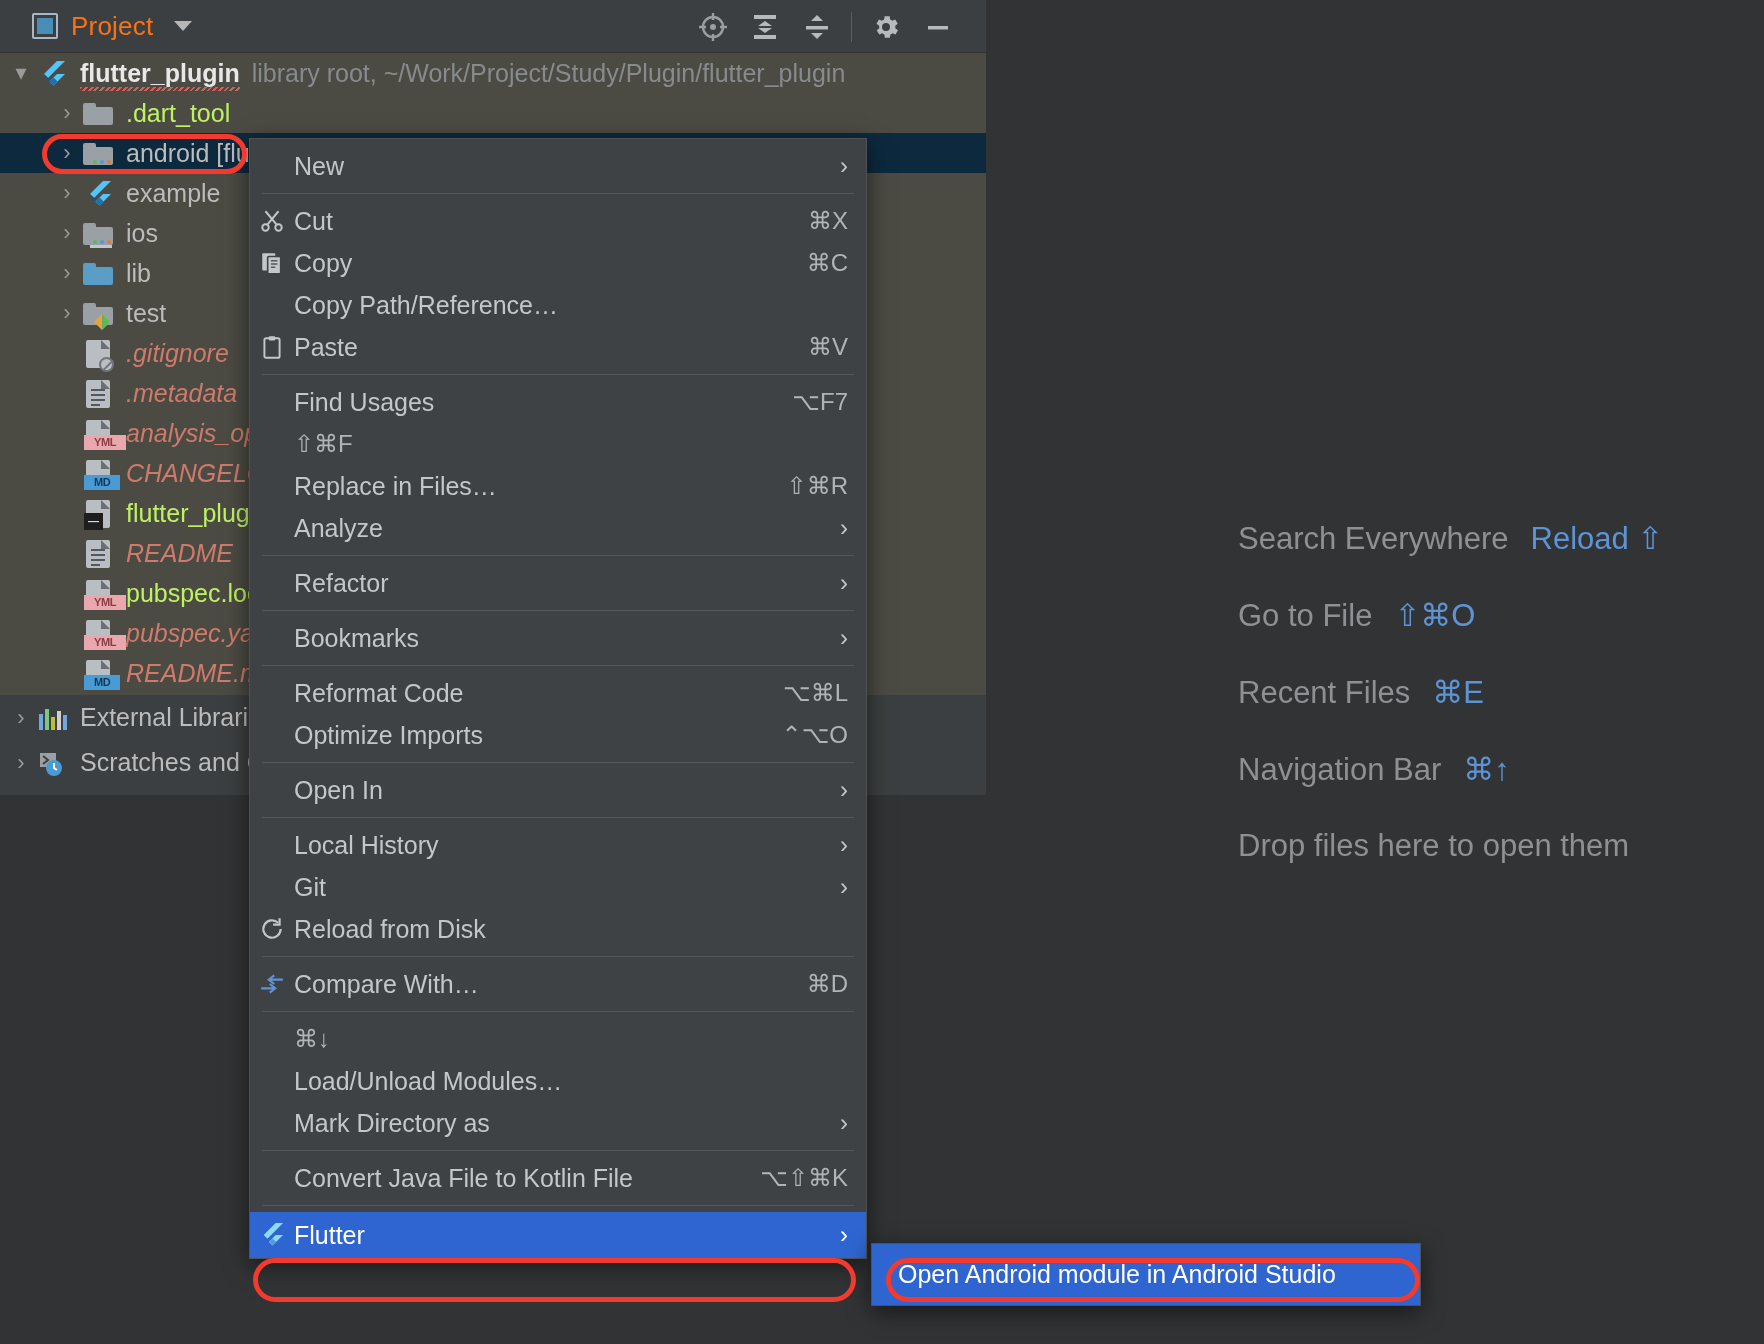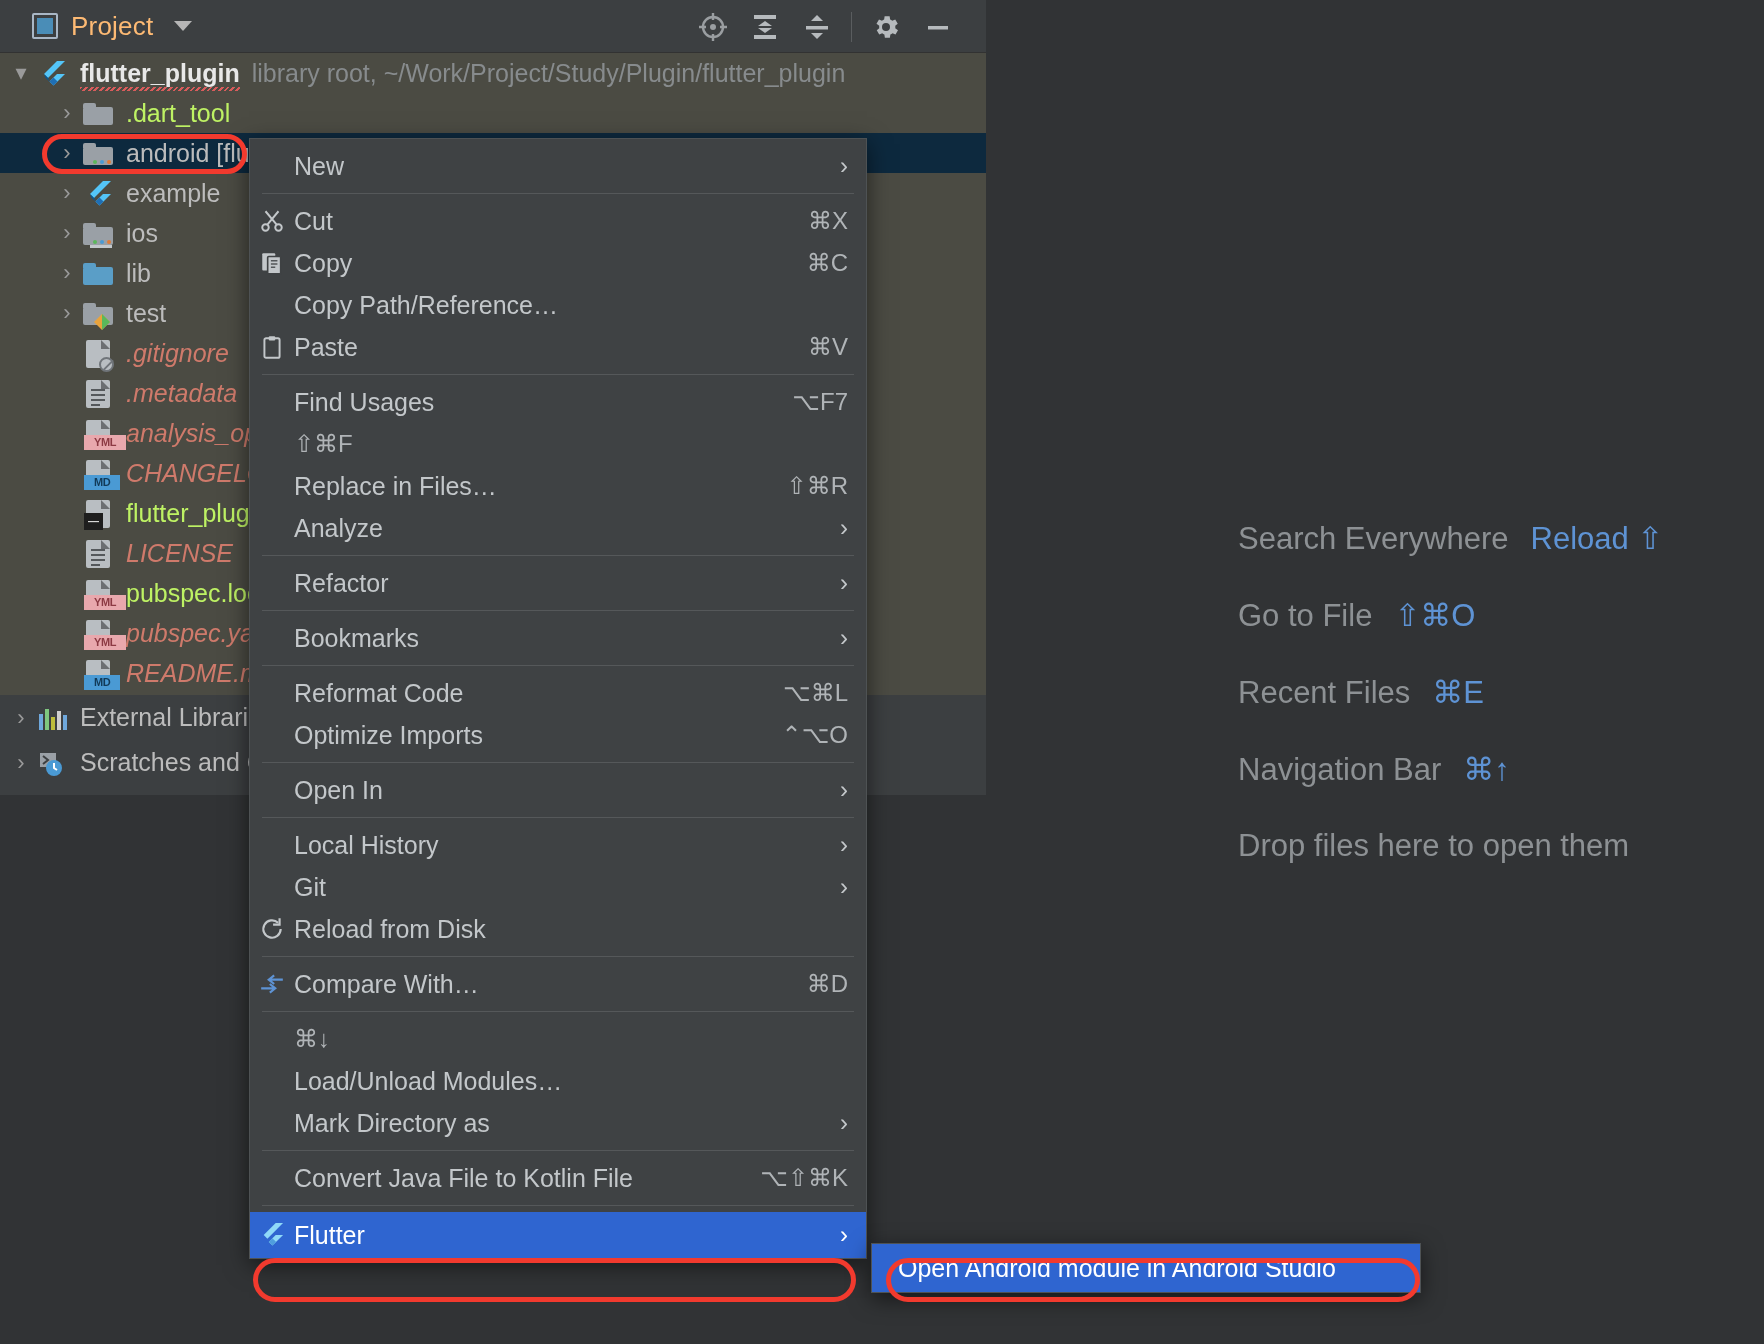--- a/index.html
+++ b/index.html
@@ -23,21 +23,21 @@
   }
   .tw-title-group { display: flex; align-items: center; gap: 13px; padding-left: 32px; }
   .proj-icon {
     width: 26px; height: 26px; border: 2px solid #a9b7c6; border-radius: 2px;
     background: #3c3f41; position: relative;
   }
   .proj-icon::after {
     content: ""; position: absolute; left: 3px; top: 3px; right: 3px; bottom: 3px;
     background: #4a8db7;
   }
-  .tw-title { color: #fdba74; font-size: 26px; letter-spacing: .2px; }
+  .tw-title { color: #f97316; font-size: 26px; letter-spacing: .2px; }
   .caret-down {
     width: 0; height: 0; border-left: 9px solid transparent; border-right: 9px solid transparent;
     border-top: 10px solid #b6b6b6; margin-left: 8px;
   }
   .tw-actions {
     position: absolute; right: 0; top: 0; height: 53px;
     display: flex; align-items: center; gap: 0px; padding-right: 22px;
   }
   .tw-btn {
     width: 52px; height: 53px; display: flex; align-items: center; justify-content: center;
@@ -132,21 +132,21 @@
   .mi.highlight { background: #2f65d0; color: #ffffff; }
   .mi.highlight .mi-arrow { color: #ffffff; }
   .sep { height: 1px; background: #55585a; margin: 6px 12px; }
 
   
   .submenu {
     position: absolute; left: 871px; top: 1243px; width: 550px;
     background: #3f4244; border: 1px solid #4e5254;
     box-shadow: 0 6px 22px rgba(0,0,0,.55);
   }
-  .submenu .mi { height: 48px; padding-left: 10px; }
+  .submenu .mi { height: 61px; padding-left: 10px; }
 
   
   .redbox { position: absolute; border: 5px solid #f23a2e; border-radius: 22px; pointer-events: none; }
 
   
   svg { display: block; }
 </style>
 </head>
 <body>
 
@@ -357,21 +357,21 @@
         <span class="ico">
           <span class="file">
               <span class="file-lines">
                 <i></i>
                 <i></i>
                 <i></i>
                 <i style="width:9px"></i>
               </span>
             </span>
         </span>
-        <span class="lbl red">LICENSE</span>
+        <span class="lbl red">README</span>
       </div>
 
       <div class="row" style="padding-left:82px;">
         <span class="ico">
           <span class="file">
               <span class="badge yml">YML</span>
             </span>
         </span>
         <span class="lbl yellow">pubspec.lock</span>
       </div>

